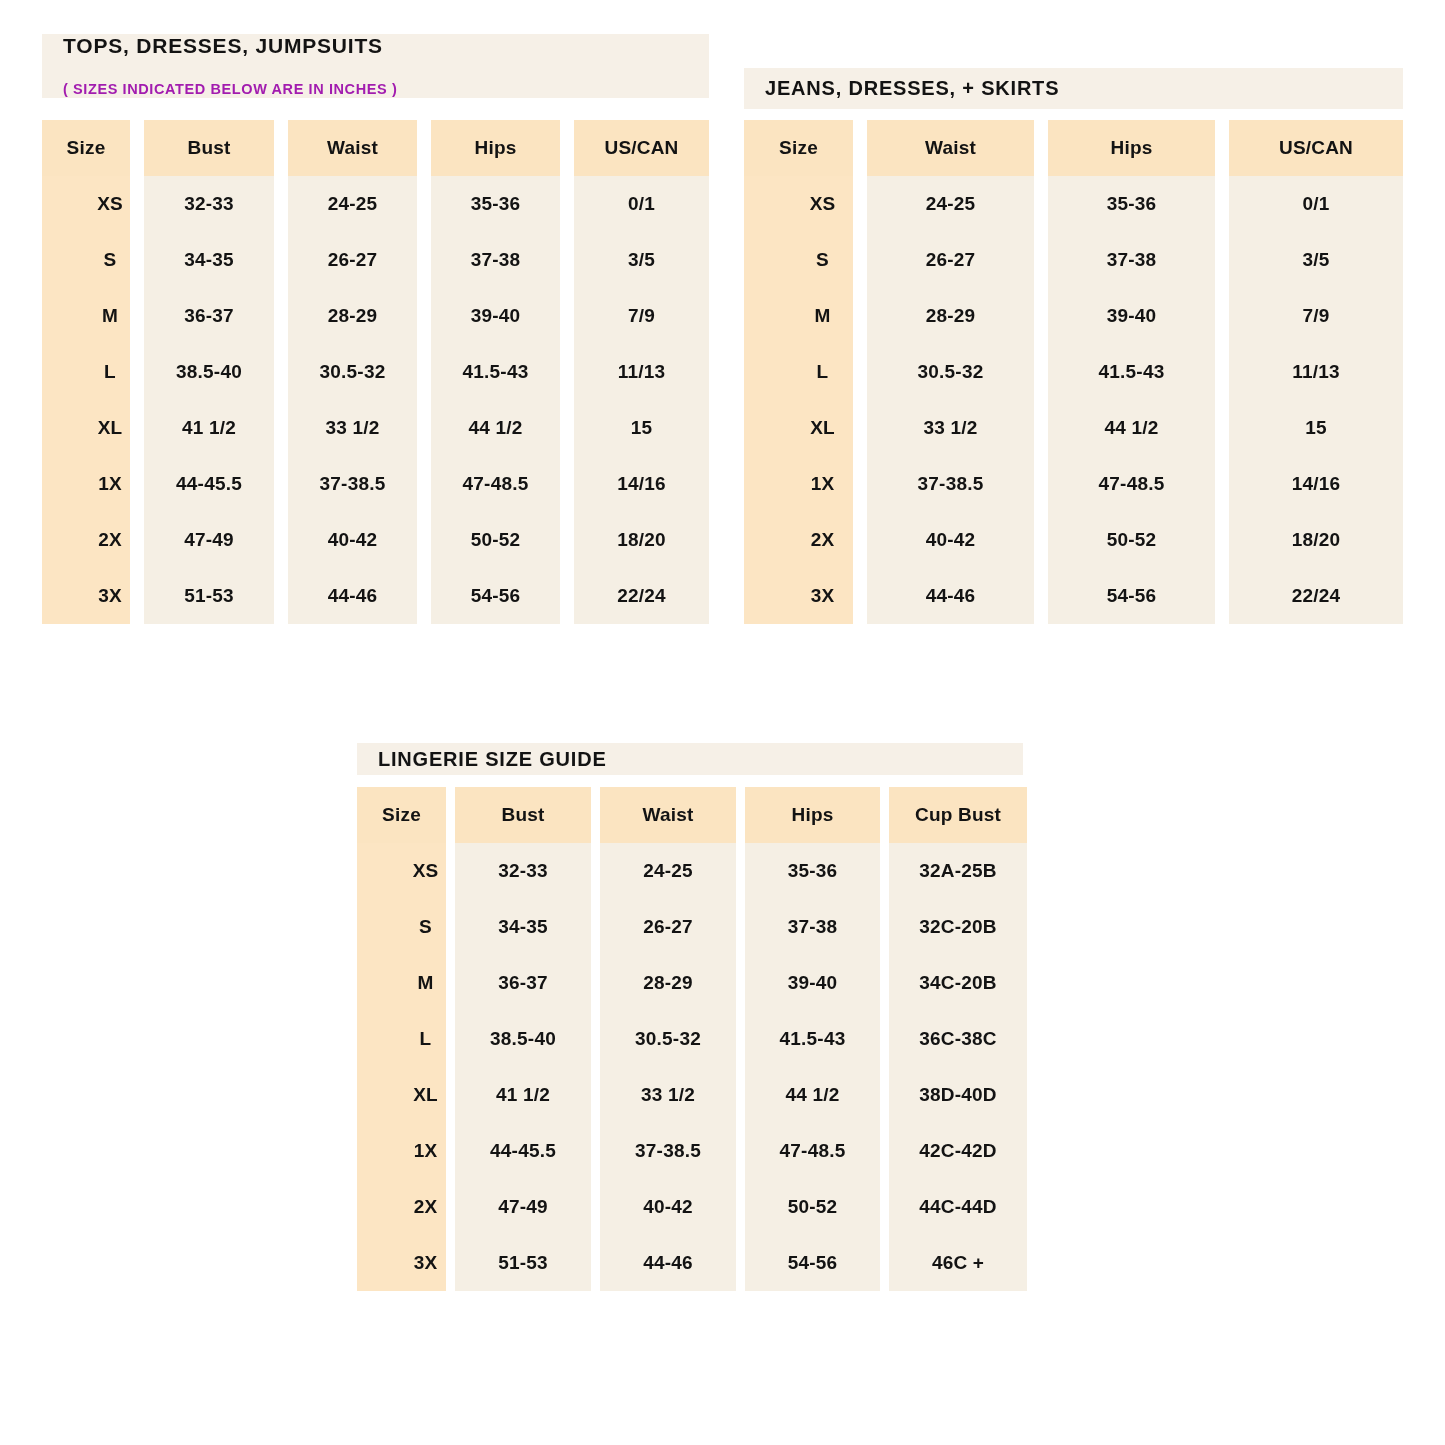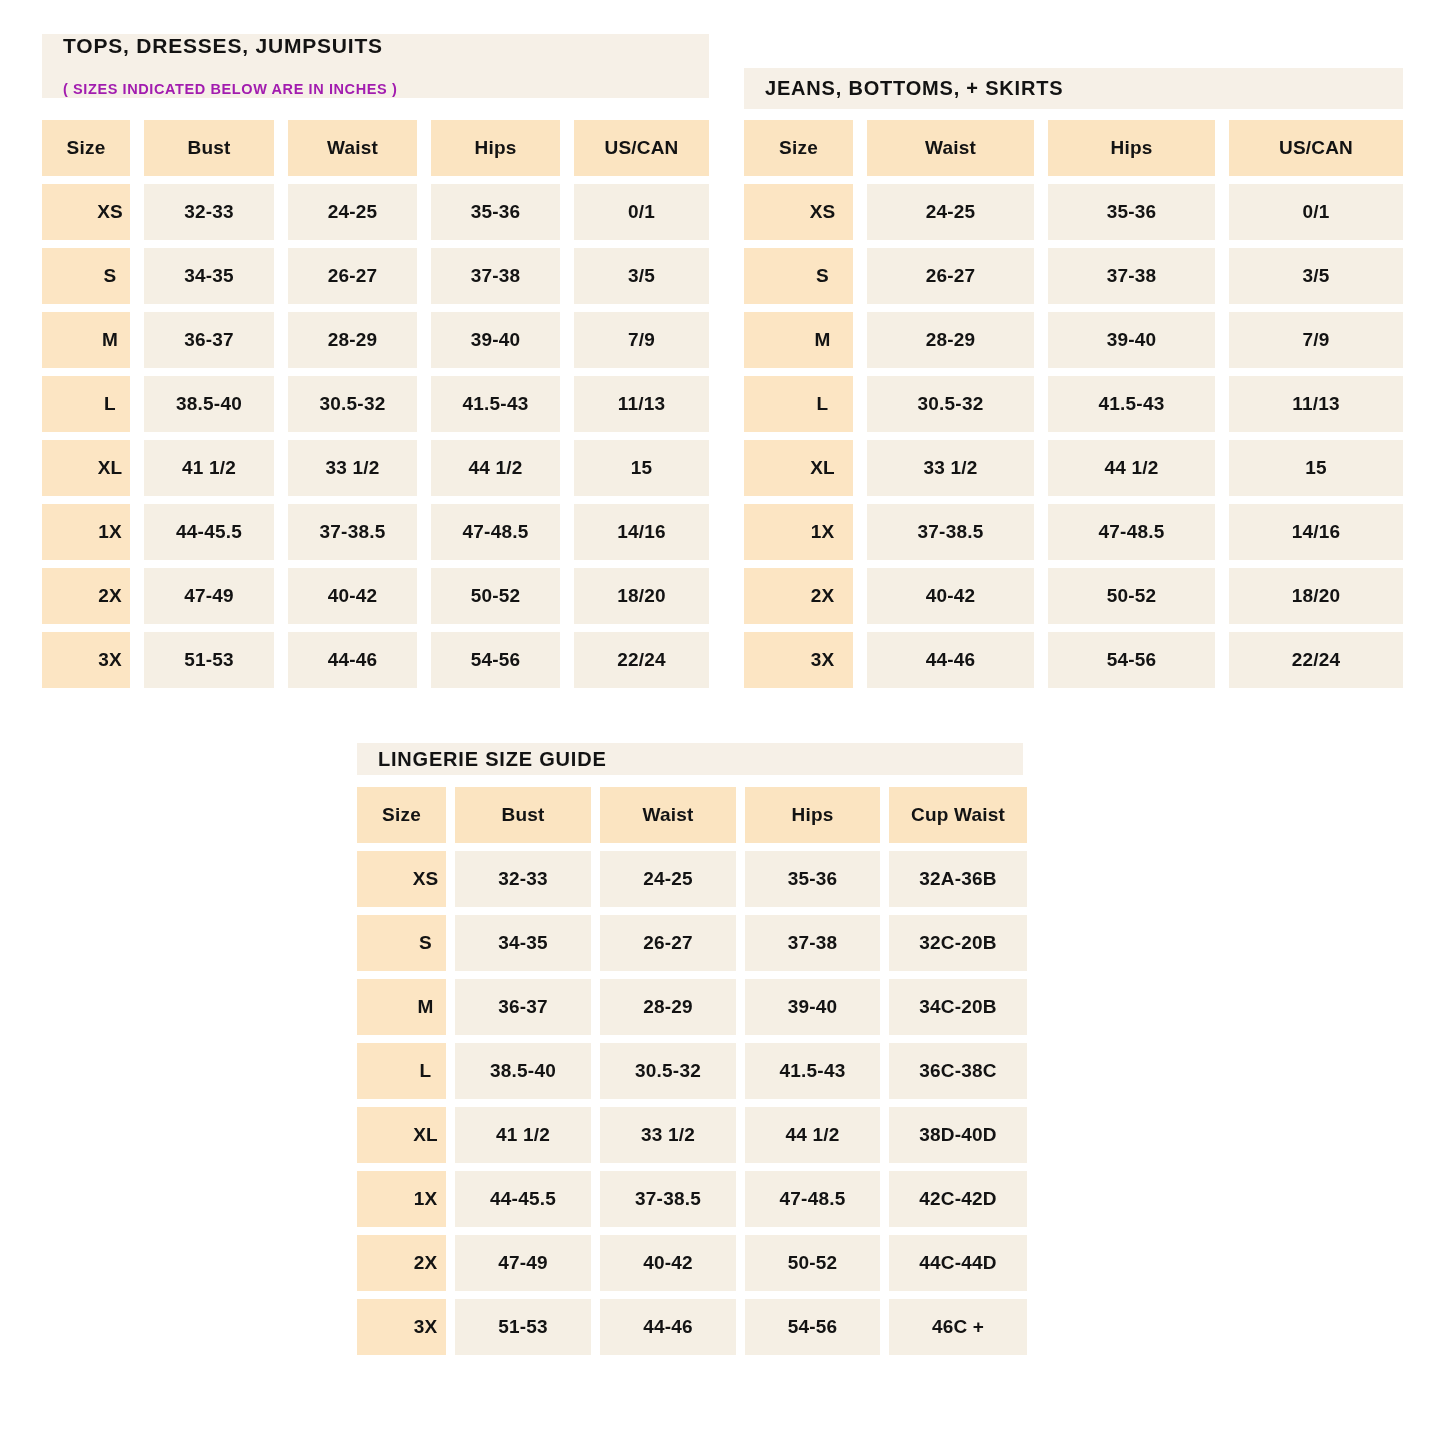--- a/index.html
+++ b/index.html
@@ -39,21 +39,21 @@
     font-size: 14.5px;
     letter-spacing: 0.6px;
     line-height: 1.3;
     color: #a21caf;
   }
   .banner.single .title {
     font-size: 20px;
   }
   .grid {
     display: grid;
-    row-gap: 8px;
+    row-gap: 0;
   }
   .cell {
     height: 56px;
     display: flex;
     align-items: center;
     justify-content: center;
     font-weight: bold;
     font-size: 19px;
     letter-spacing: 0.2px;
     text-align: center;
@@ -131,21 +131,21 @@
         <div class="cell size">3X</div>
         <div class="cell data">51-53</div>
         <div class="cell data">44-46</div>
         <div class="cell data">54-56</div>
         <div class="cell data">22/24</div>
       </div>
   </section>
 
   <section class="size-table" id="jeans-table">
     <div class="banner single">
-      <div class="title">JEANS, BOTTOMS, + SKIRTS</div>
+      <div class="title">JEANS, DRESSES, + SKIRTS</div>
     </div>
     <div class="grid">
         <div class="cell head">Size</div>
         <div class="cell head">Waist</div>
         <div class="cell head">Hips</div>
         <div class="cell head">US/CAN</div>
         <div class="cell size">XS</div>
         <div class="cell data">24-25</div>
         <div class="cell data">35-36</div>
         <div class="cell data">0/1</div>
@@ -182,26 +182,26 @@
 
   <section class="size-table" id="lingerie-table">
     <div class="banner single">
       <div class="title">LINGERIE SIZE GUIDE</div>
     </div>
     <div class="grid">
         <div class="cell head">Size</div>
         <div class="cell head">Bust</div>
         <div class="cell head">Waist</div>
         <div class="cell head">Hips</div>
-        <div class="cell head">Cup Waist</div>
+        <div class="cell head">Cup Bust</div>
         <div class="cell size">XS</div>
         <div class="cell data">32-33</div>
         <div class="cell data">24-25</div>
         <div class="cell data">35-36</div>
-        <div class="cell data">32A-36B</div>
+        <div class="cell data">32A-25B</div>
         <div class="cell size">S</div>
         <div class="cell data">34-35</div>
         <div class="cell data">26-27</div>
         <div class="cell data">37-38</div>
         <div class="cell data">32C-20B</div>
         <div class="cell size">M</div>
         <div class="cell data">36-37</div>
         <div class="cell data">28-29</div>
         <div class="cell data">39-40</div>
         <div class="cell data">34C-20B</div>

